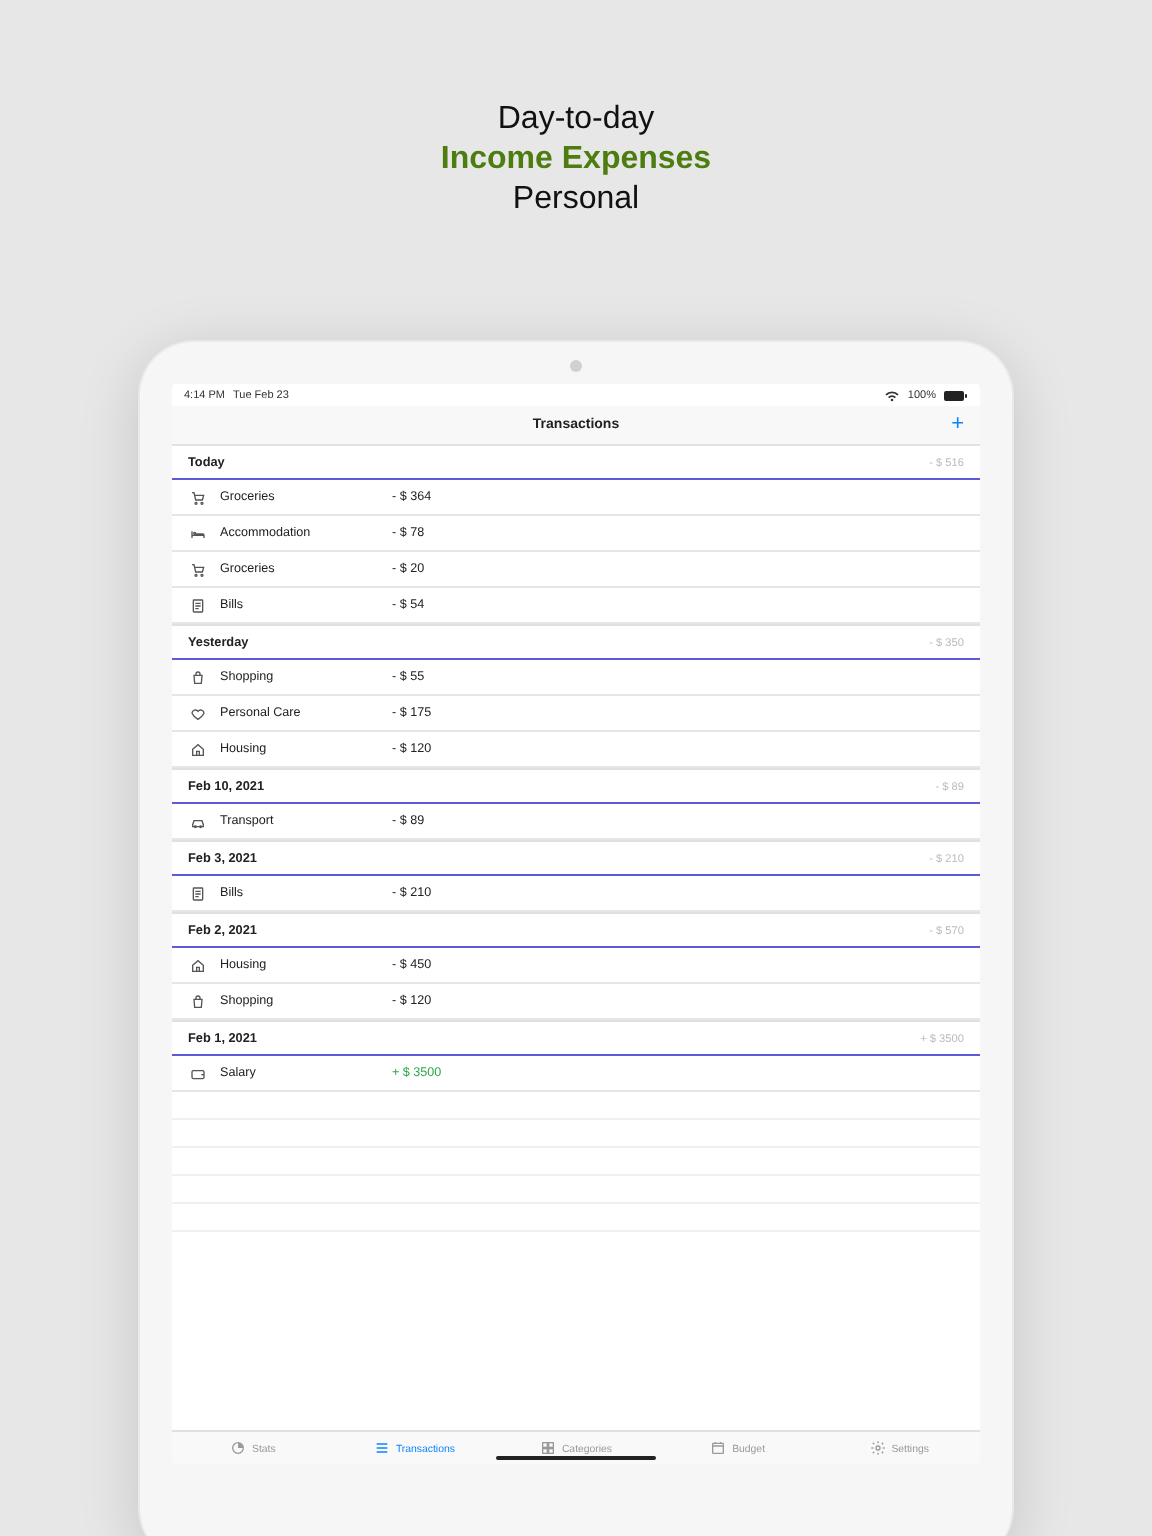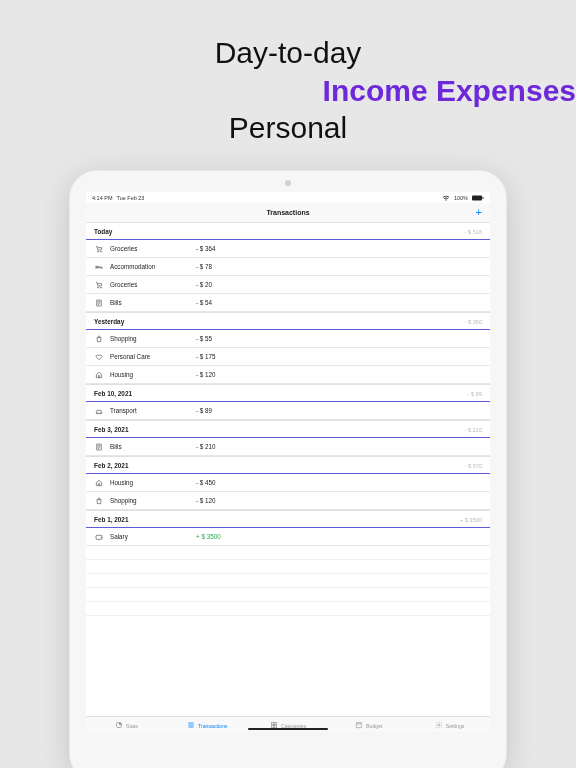--- a/index.html
+++ b/index.html
@@ -4,30 +4,29 @@
 <style>
   * { box-sizing: border-box; margin: 0; padding: 0; }
   html, body { width: 576px; height: 768px; }
   body {
     background: #e7e7e7;
     font-family: -apple-system, "Helvetica Neue", Arial, sans-serif;
     overflow: hidden;
   }
   .promo {
     text-align: center;
-    padding-top: 34px;
-    font-size: 30px;
+    padding-top: 50px;
+    font-size: 16px;
     font-weight: 300;
     color: #111;
     line-height: 1.25;
   }
   .promo .highlight {
-    color: #6d28d9;
+    color: #4d7c0f;
     font-weight: 600;
-    text-align: right;
   }
 
   
   .tablet {
     position: absolute;
     left: 50%;
     top: 170px;
     width: 438px;
     transform: translateX(-50%);
     background: #f6f6f6;

